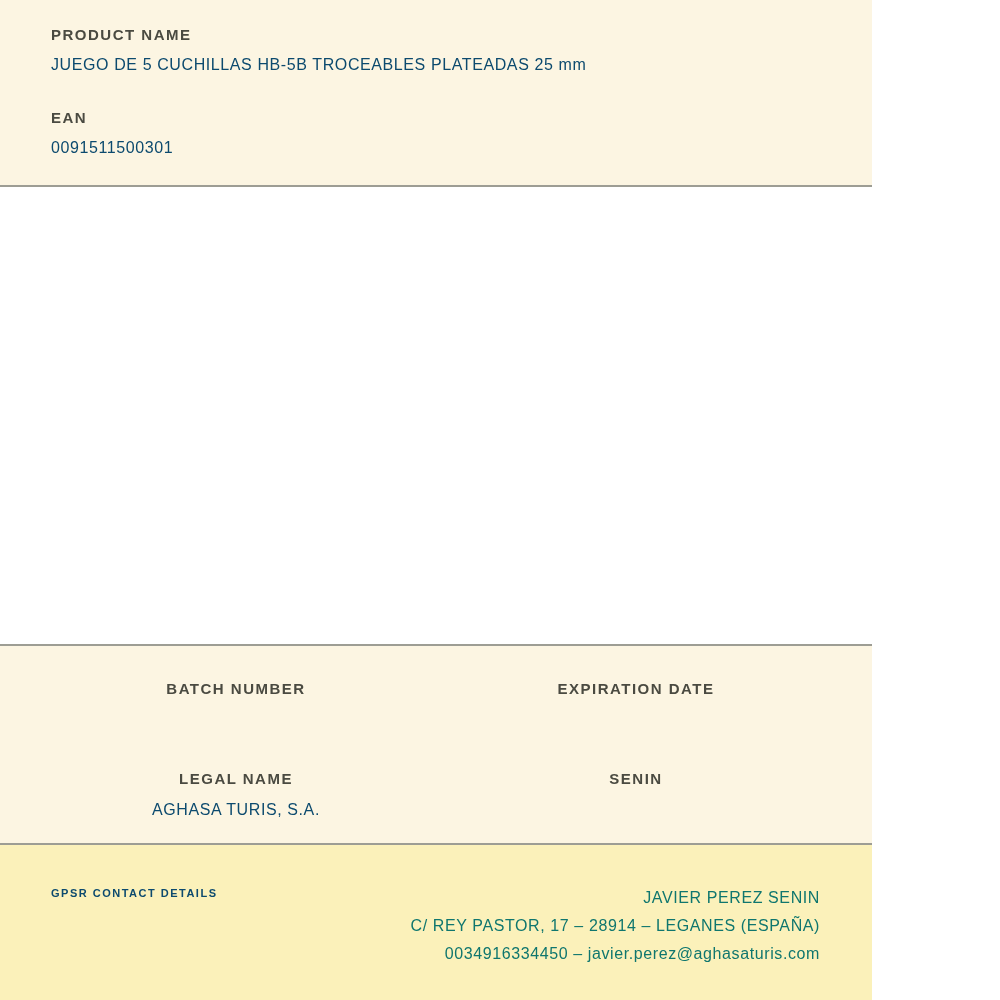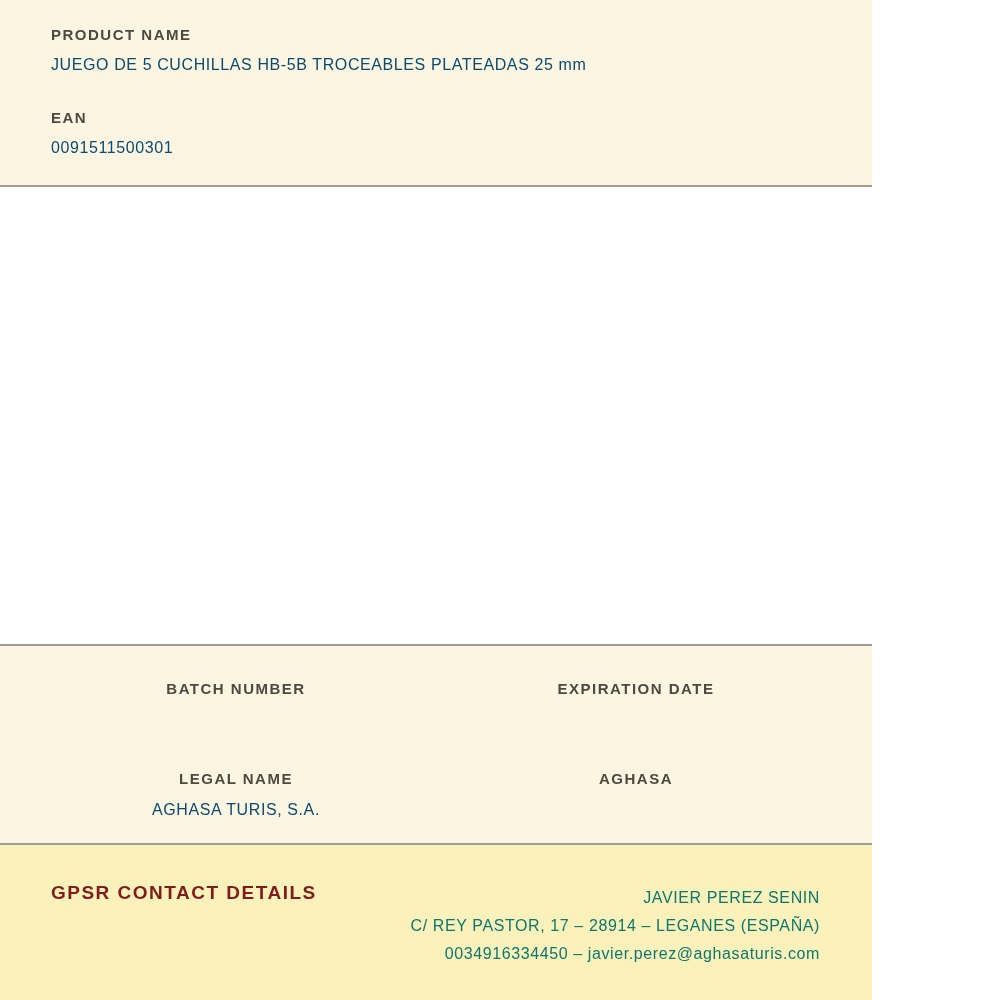--- a/index.html
+++ b/index.html
@@ -68,24 +68,24 @@
   .section-contact {
     height: 157px;
     background: #fbf1ba;
     border-top: 2px solid #9d9d94;
     padding: 39px 52px 0 51px;
     display: flex;
     justify-content: space-between;
     align-items: flex-start;
   }
   .contact-title {
-    font-size: 19px;
+    font-size: 11px;
     font-weight: bold;
     letter-spacing: 1.5px;
-    color: #7f1d1d;
+    color: #0c4a6e;
     line-height: 18px;
     white-space: nowrap;
   }
   .contact-lines {
     text-align: right;
     flex: 1;
   }
   .contact-line {
     font-size: 16px;
     letter-spacing: 0.6px;
@@ -119,21 +119,21 @@
           <div class="field-label">LEGAL NAME</div>
           <div class="field-value">AGHASA TURIS, S.A.</div>
         </div>
       </div>
       <div class="cell">
         <div class="field-row1">
           <div class="field-label">EXPIRATION DATE</div>
           <div class="field-value"></div>
         </div>
         <div class="field-row2">
-          <div class="field-label">AGHASA</div>
+          <div class="field-label">SENIN</div>
         </div>
       </div>
     </div>
   </div>
 
   <div class="section-contact">
     <div class="contact-title">GPSR CONTACT DETAILS</div>
     <div class="contact-lines">
       <div class="contact-line">JAVIER PEREZ SENIN</div>
       <div class="contact-line">C/ REY PASTOR, 17 – 28914 – LEGANES (ESPAÑA)</div>

